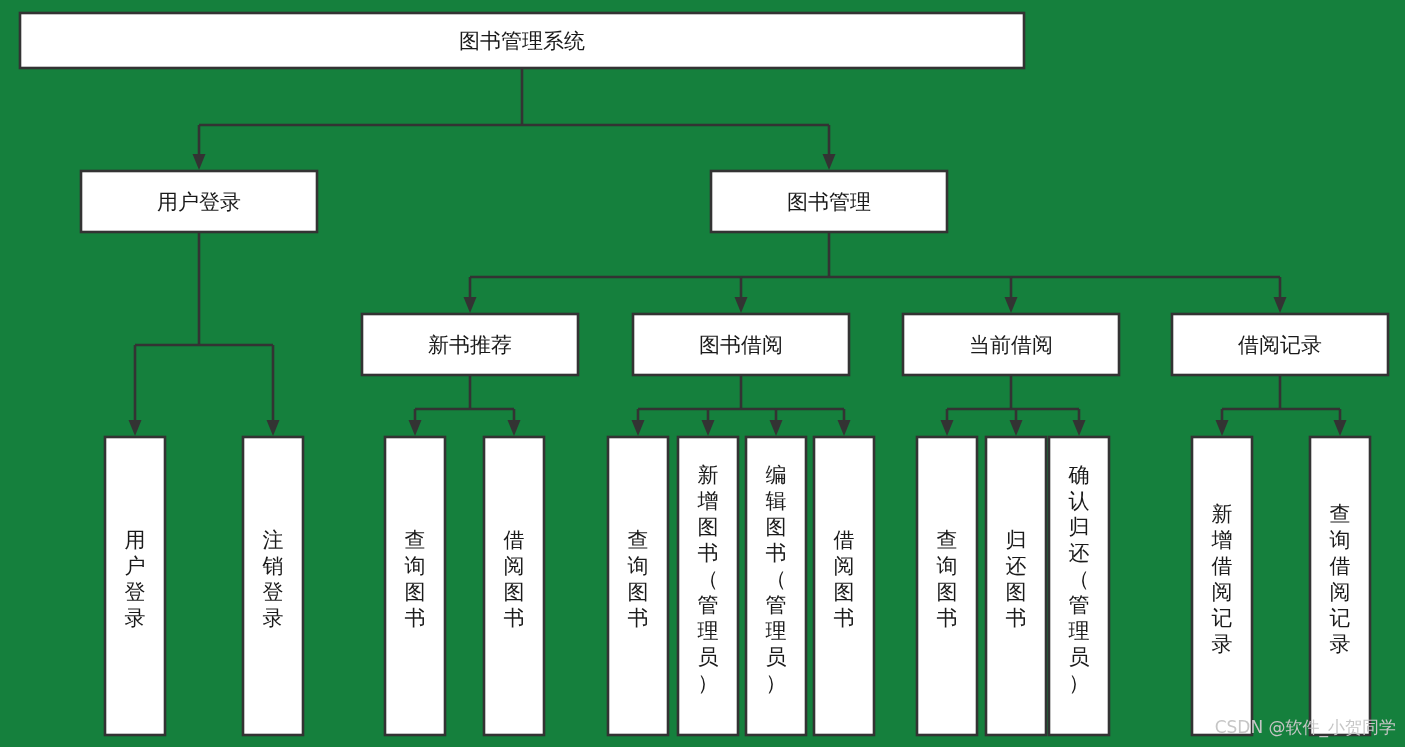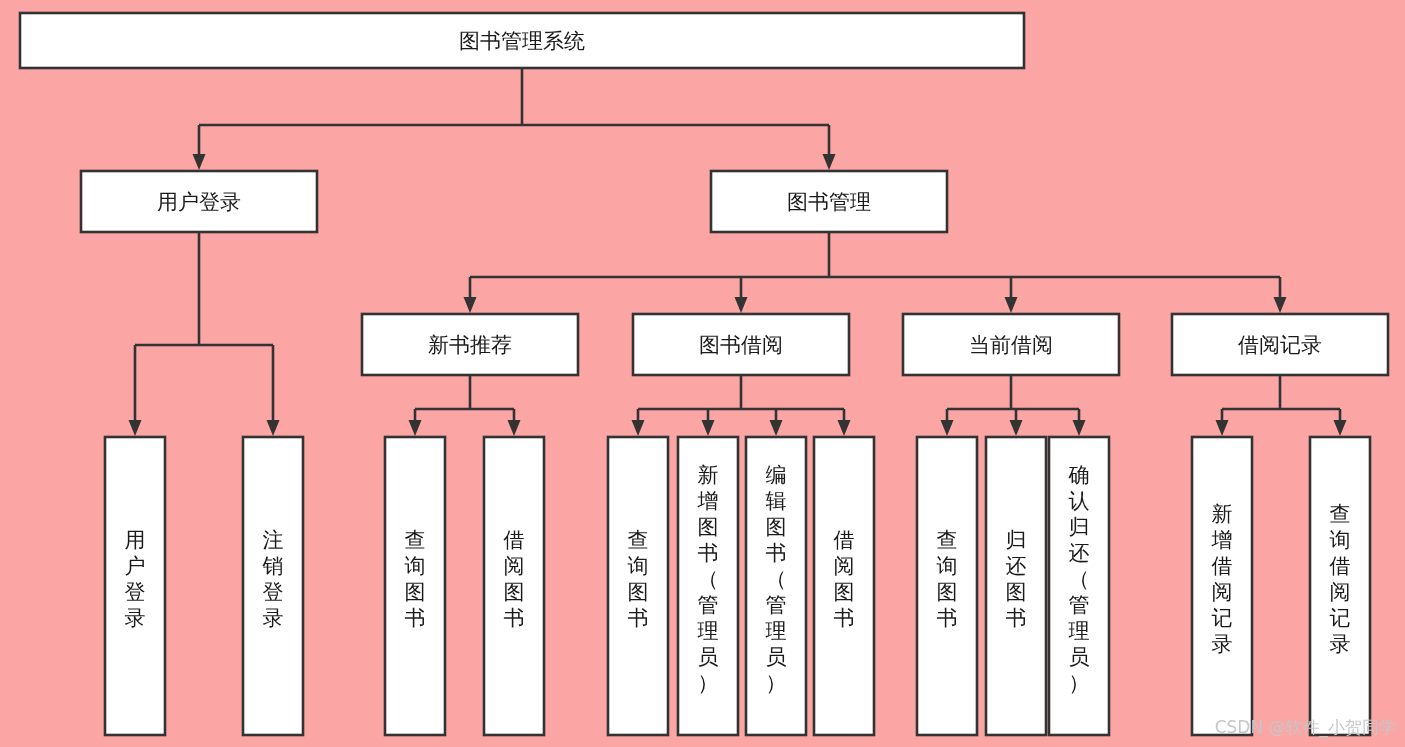--- a/index.html
+++ b/index.html
@@ -11,21 +11,21 @@
   body {
     width: 1405px;
     height: 747px;
     overflow: hidden;
     font-family: "DejaVu Sans", "Liberation Sans", sans-serif;
   }
   #diagram-root {
     position: relative;
     width: 1405px;
     height: 747px;
-    background: #fca5a5;
+    background: #15803d;
   }
   svg.diagram-canvas {
     position: absolute;
     top: 0;
     left: 0;
     width: 1405px;
     height: 747px;
     display: block;
   }
   .node-box {

